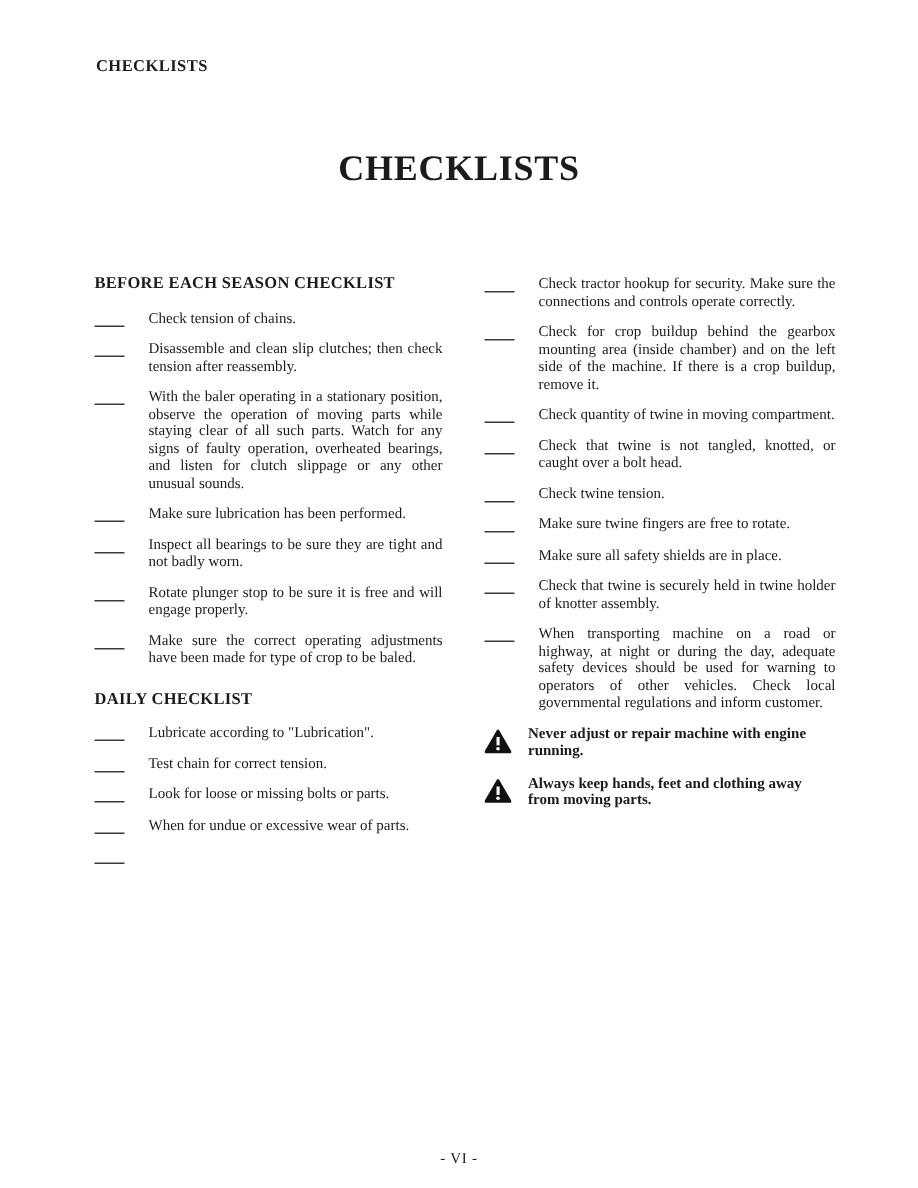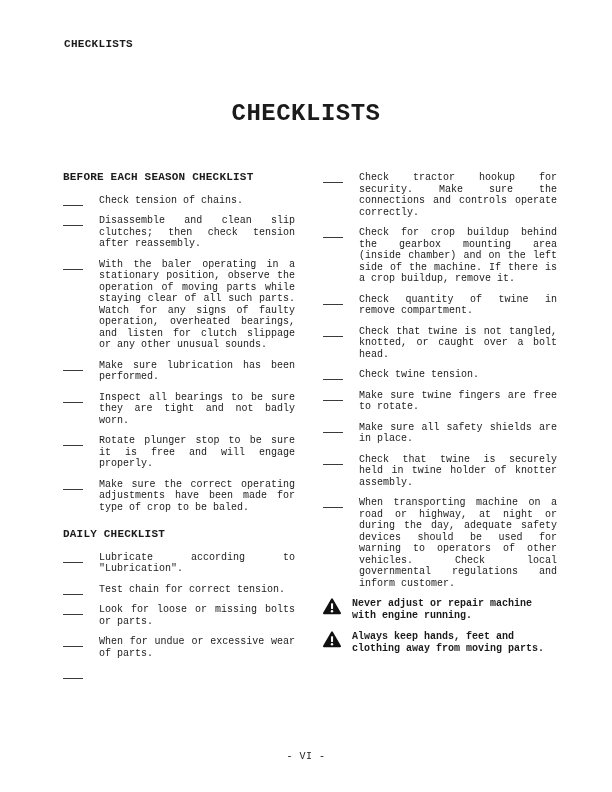--- a/index.html
+++ b/index.html
@@ -2,21 +2,21 @@
 <html><head>
 <meta charset="utf-8">
 <style>
   html, body { margin: 0; padding: 0; background: #e8e8e8; }
   .page {
     width: 612px;
     height: 792px;
     margin: 0 auto;
     background: #ffffff;
     position: relative;
-    font-family: Liberation Mono, monospace;
+    font-family: Liberation Serif, serif;
     color: #1b1b1b;
     overflow: hidden;
   }
   .running-head {
     position: absolute;
     top: 38px;
     left: 64px;
     font-size: 11px;
     font-weight: bold;
     letter-spacing: 0.3px;
@@ -26,21 +26,21 @@
     top: 100px;
     left: 0;
     width: 100%;
     text-align: center;
     font-size: 24px;
     font-weight: bold;
     letter-spacing: 0.5px;
   }
   .columns {
     position: absolute;
-    top: 172px;
+    top: 184px;
     left: 63px;
     width: 494px;
     display: flex;
     gap: 28px;
   }
   .col { font-size: 10px; line-height: 11.5px; }
   .col-left  { width: 232px; flex: none; }
   .col-right { width: 234px; flex: none; }
   .section-heading {
     font-size: 11px;
@@ -61,37 +61,37 @@
     border-bottom: 1px solid #3a3a3a;
     margin-right: 16px;
   }
   .item-text {
     flex: 1;
     text-align: justify;
   }
   .warnings { margin-top: 4px; }
   .warning {
     display: flex;
-    align-items: flex-start;
+    align-items: flex-end;
     margin-bottom: 10px;
   }
   .warn-icon {
     flex: none;
     width: 20px;
     margin-right: 9px;
     margin-top: 0px;
   }
   .warn-text {
     flex: 1;
     font-weight: bold;
     text-align: left;
   }
   .page-footer {
     position: absolute;
-    bottom: 30px;
+    bottom: 14px;
     left: 0;
     width: 100%;
     text-align: center;
     font-size: 10px;
     letter-spacing: 0.5px;
   }
 </style>
 </head>
 <body>
 
@@ -165,21 +165,21 @@
       <div class="item">
         <span class="blank"></span>
         <span class="item-text">Check tractor hookup for security.  Make sure the connections and controls operate correctly.</span>
       </div>
       <div class="item">
         <span class="blank"></span>
         <span class="item-text">Check for crop buildup behind the gearbox mounting area (inside chamber) and on the left side of the machine.  If there is a crop buildup, remove it.</span>
       </div>
       <div class="item">
         <span class="blank"></span>
-        <span class="item-text">Check quantity of twine in remove compartment.</span>
+        <span class="item-text">Check quantity of twine in moving compartment.</span>
       </div>
       <div class="item">
         <span class="blank"></span>
         <span class="item-text">Check that twine is not tangled, knotted, or caught over a bolt head.</span>
       </div>
       <div class="item">
         <span class="blank"></span>
         <span class="item-text">Check twine tension.</span>
       </div>
       <div class="item">

